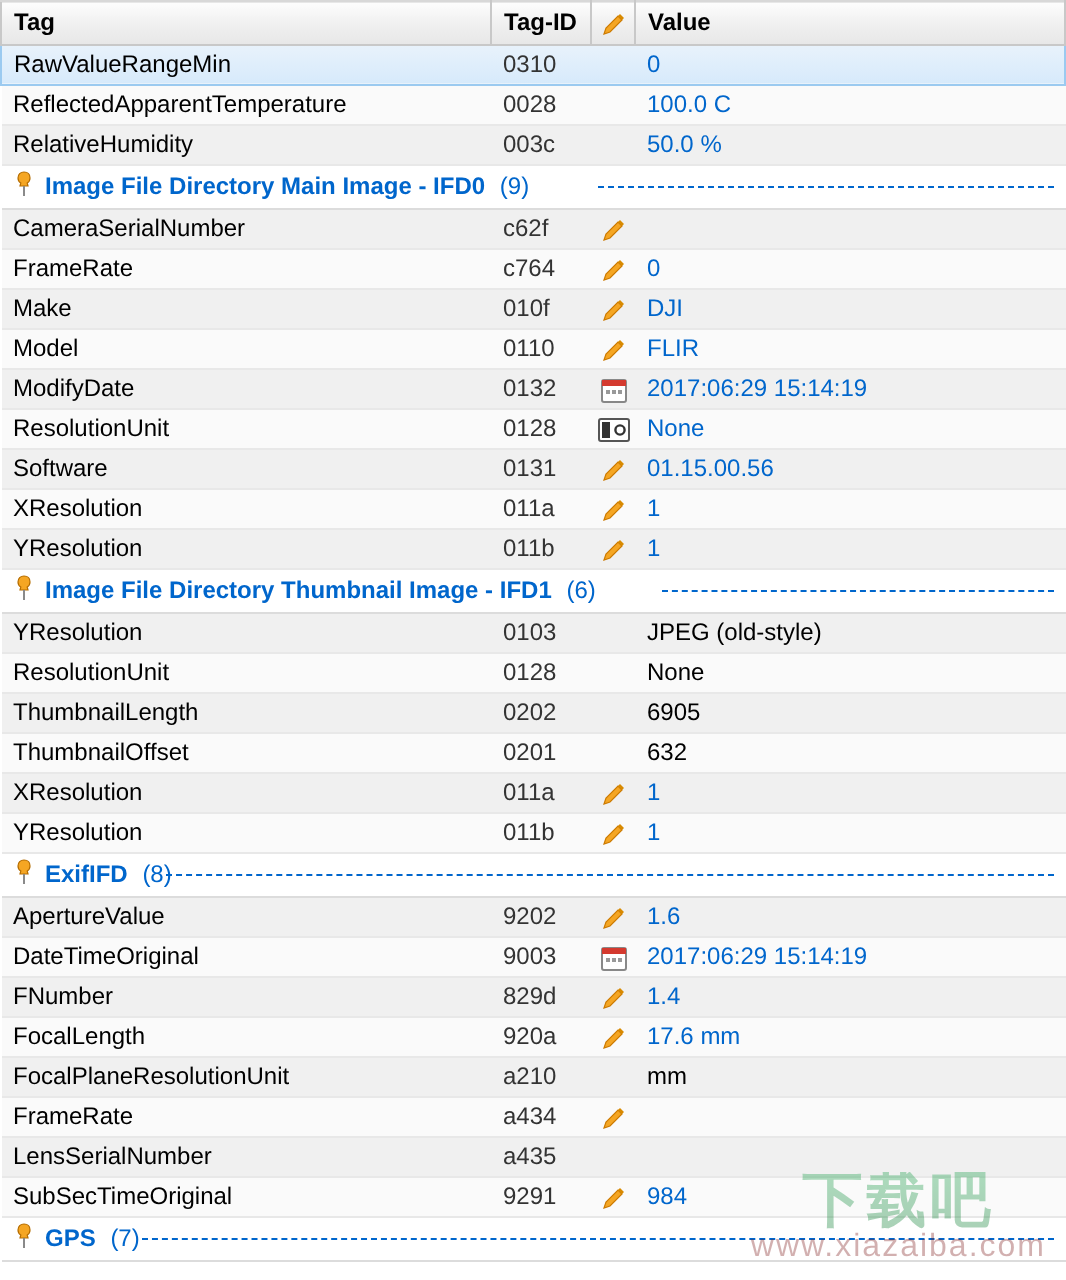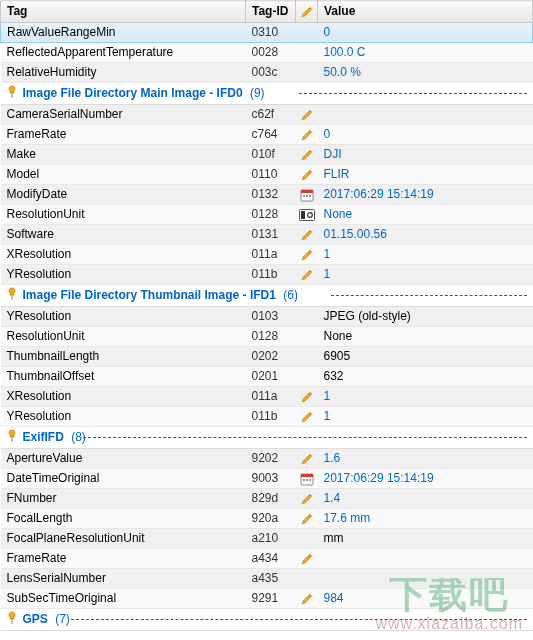--- a/index.html
+++ b/index.html
@@ -76,22 +76,22 @@
   .unit-wrap svg { width:16px; height:12px; display:block;}
   .watermark {
     position:fixed;
     right:10px; bottom:8px;
     pointer-events:none;
     opacity:0.35;
     text-align:center;
     line-height:1;
   }
   .wm-main {
-    font-family:Liberation Mono, monospace;
-    font-size:38px; font-weight:900;
+    font-family:Liberation Sans, sans-serif;
+    font-size:30px; font-weight:900;
     background:linear-gradient(to bottom,#1aa04a,#0b7a2f);
     -webkit-background-clip:text; background-clip:text;
     -webkit-text-fill-color:transparent;
     letter-spacing:2px;
   }
   .wm-sub { font-size:16px; color:#7f1d1d; letter-spacing:1px; }
 </style>
 </head>
 <body>
 

